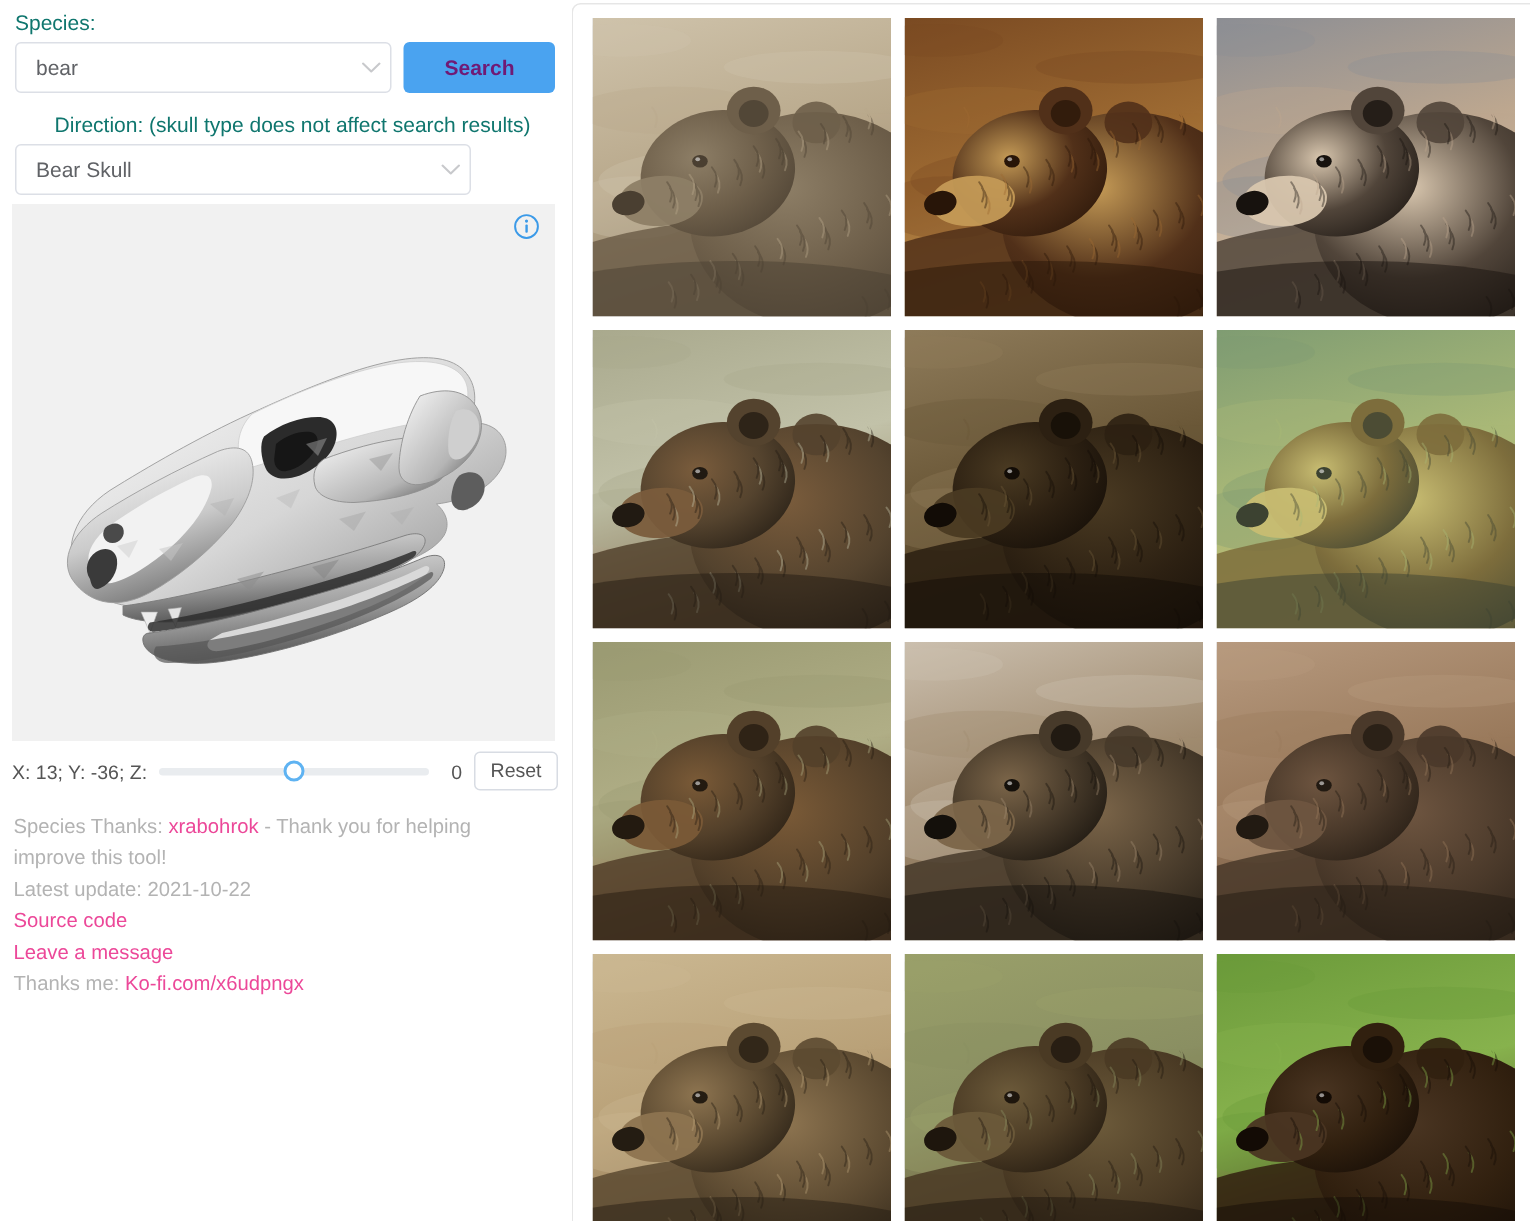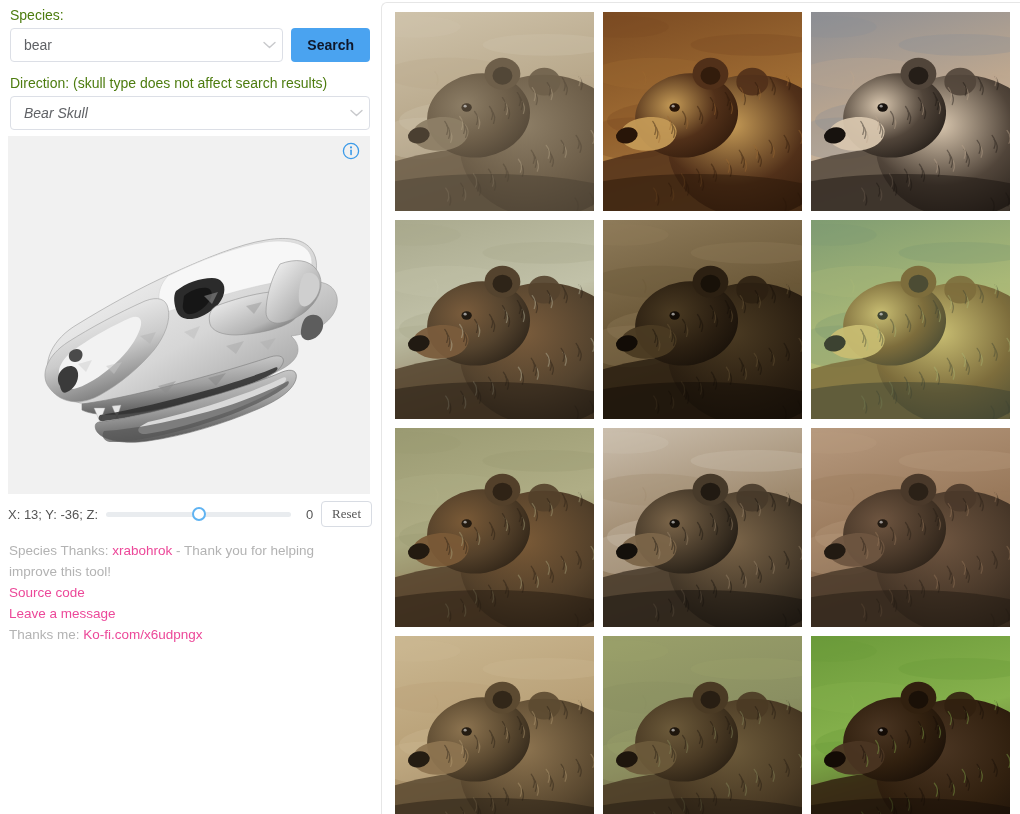--- a/index.html
+++ b/index.html
@@ -29,21 +29,21 @@
     left: 0;
     top: 0;
     width: 380px;
     height: 814px;
     box-sizing: border-box;
     padding: 0;
   }
   .field-label {
     font-size: 14px;
     line-height: 18px;
-    color: #4d7c0f;
+    color: #0f766e;
     padding: 6px 0 4px 10px;
   }
   .row-inline {
     display: flex;
     align-items: center;
     gap: 8px;
     padding: 0 10px 0 10px;
   }
   .select-box {
     position: relative;
@@ -70,35 +70,34 @@
     height: 34px;
     display: flex;
     align-items: center;
     justify-content: center;
     flex: 0 0 26px;
   }
   .chevron svg { display: block; }
   .search-btn {
     flex: 0 0 auto;
     height: 34px;
-    padding: 0 16px;
+    padding: 0 27px;
     background: #4aa3f0;
-    color: #0f172a;
+    color: #701a75;
     border: none;
     border-radius: 4px;
     font-family: "Liberation Sans", sans-serif;
     font-size: 14px;
     font-weight: bold;
     cursor: pointer;
     line-height: 34px;
   }
   .select-full {
     margin: 0 10px;
-    width: 360px;
-    font-style: italic;
+    width: 304px;
   }
 
   
   #viewer {
     position: absolute;
     left: 8px;
     top: 136px;
     width: 362px;
     height: 358px;
     background: #f1f1f1;
@@ -175,21 +174,21 @@
     min-width: 14px;
     text-align: right;
   }
   .reset-btn {
     height: 26px;
     padding: 0 10px;
     background: #ffffff;
     border: 1px solid #d8dce3;
     border-radius: 4px;
     color: #555555;
-    font-family: Liberation Serif, serif;
+    font-family: Liberation Sans, sans-serif;
     font-size: 13px;
     cursor: pointer;
     line-height: 24px;
   }
 
   
   #credits {
     position: absolute;
     left: 9px;
     top: 540px;
@@ -259,21 +258,21 @@
         <span class="val">bear</span>
         <span class="chevron">
           <svg width="13" height="8" viewBox="0 0 13 8" aria-hidden="true">
             <path d="M1 1.4 L6.5 6.6 L12 1.4" fill="none" stroke="#c8c9cc" stroke-width="1.4" stroke-linecap="round" stroke-linejoin="round"></path>
           </svg>
         </span>
       </div>
       <button class="search-btn">Search</button>
     </div>
 
-    <div class="field-label" style="padding-top:12px;">Direction: (skull type does not affect search results)</div>
+    <div class="field-label" style="padding-top:12px;text-align:center;">Direction: (skull type does not affect search results)</div>
 
     <div class="select-box select-full">
       <span class="val">Bear Skull</span>
       <span class="chevron">
         <svg width="13" height="8" viewBox="0 0 13 8" aria-hidden="true">
           <path d="M1 1.4 L6.5 6.6 L12 1.4" fill="none" stroke="#c8c9cc" stroke-width="1.4" stroke-linecap="round" stroke-linejoin="round"></path>
         </svg>
       </span>
     </div>
 
@@ -397,20 +396,21 @@
         <div class="thumb"></div>
       </div>
       <span id="slider-value">0</span>
       <button class="reset-btn">Reset</button>
     </div>
 
     <div id="credits">
       <div class="line">
         <span>Species Thanks: </span><a class="link">xrabohrok</a><span> - Thank you for helping improve this tool!</span>
       </div>
+      <div class="line">Latest update: 2021-10-22</div>
       <div class="line">
         <a class="link">Source code</a>
       </div>
       <div class="line">
         <a class="link">Leave a message</a>
       </div>
       <div class="line">
         <span>Thanks me: </span><a class="link">Ko-fi.com/x6udpngx</a>
       </div>
     </div>

